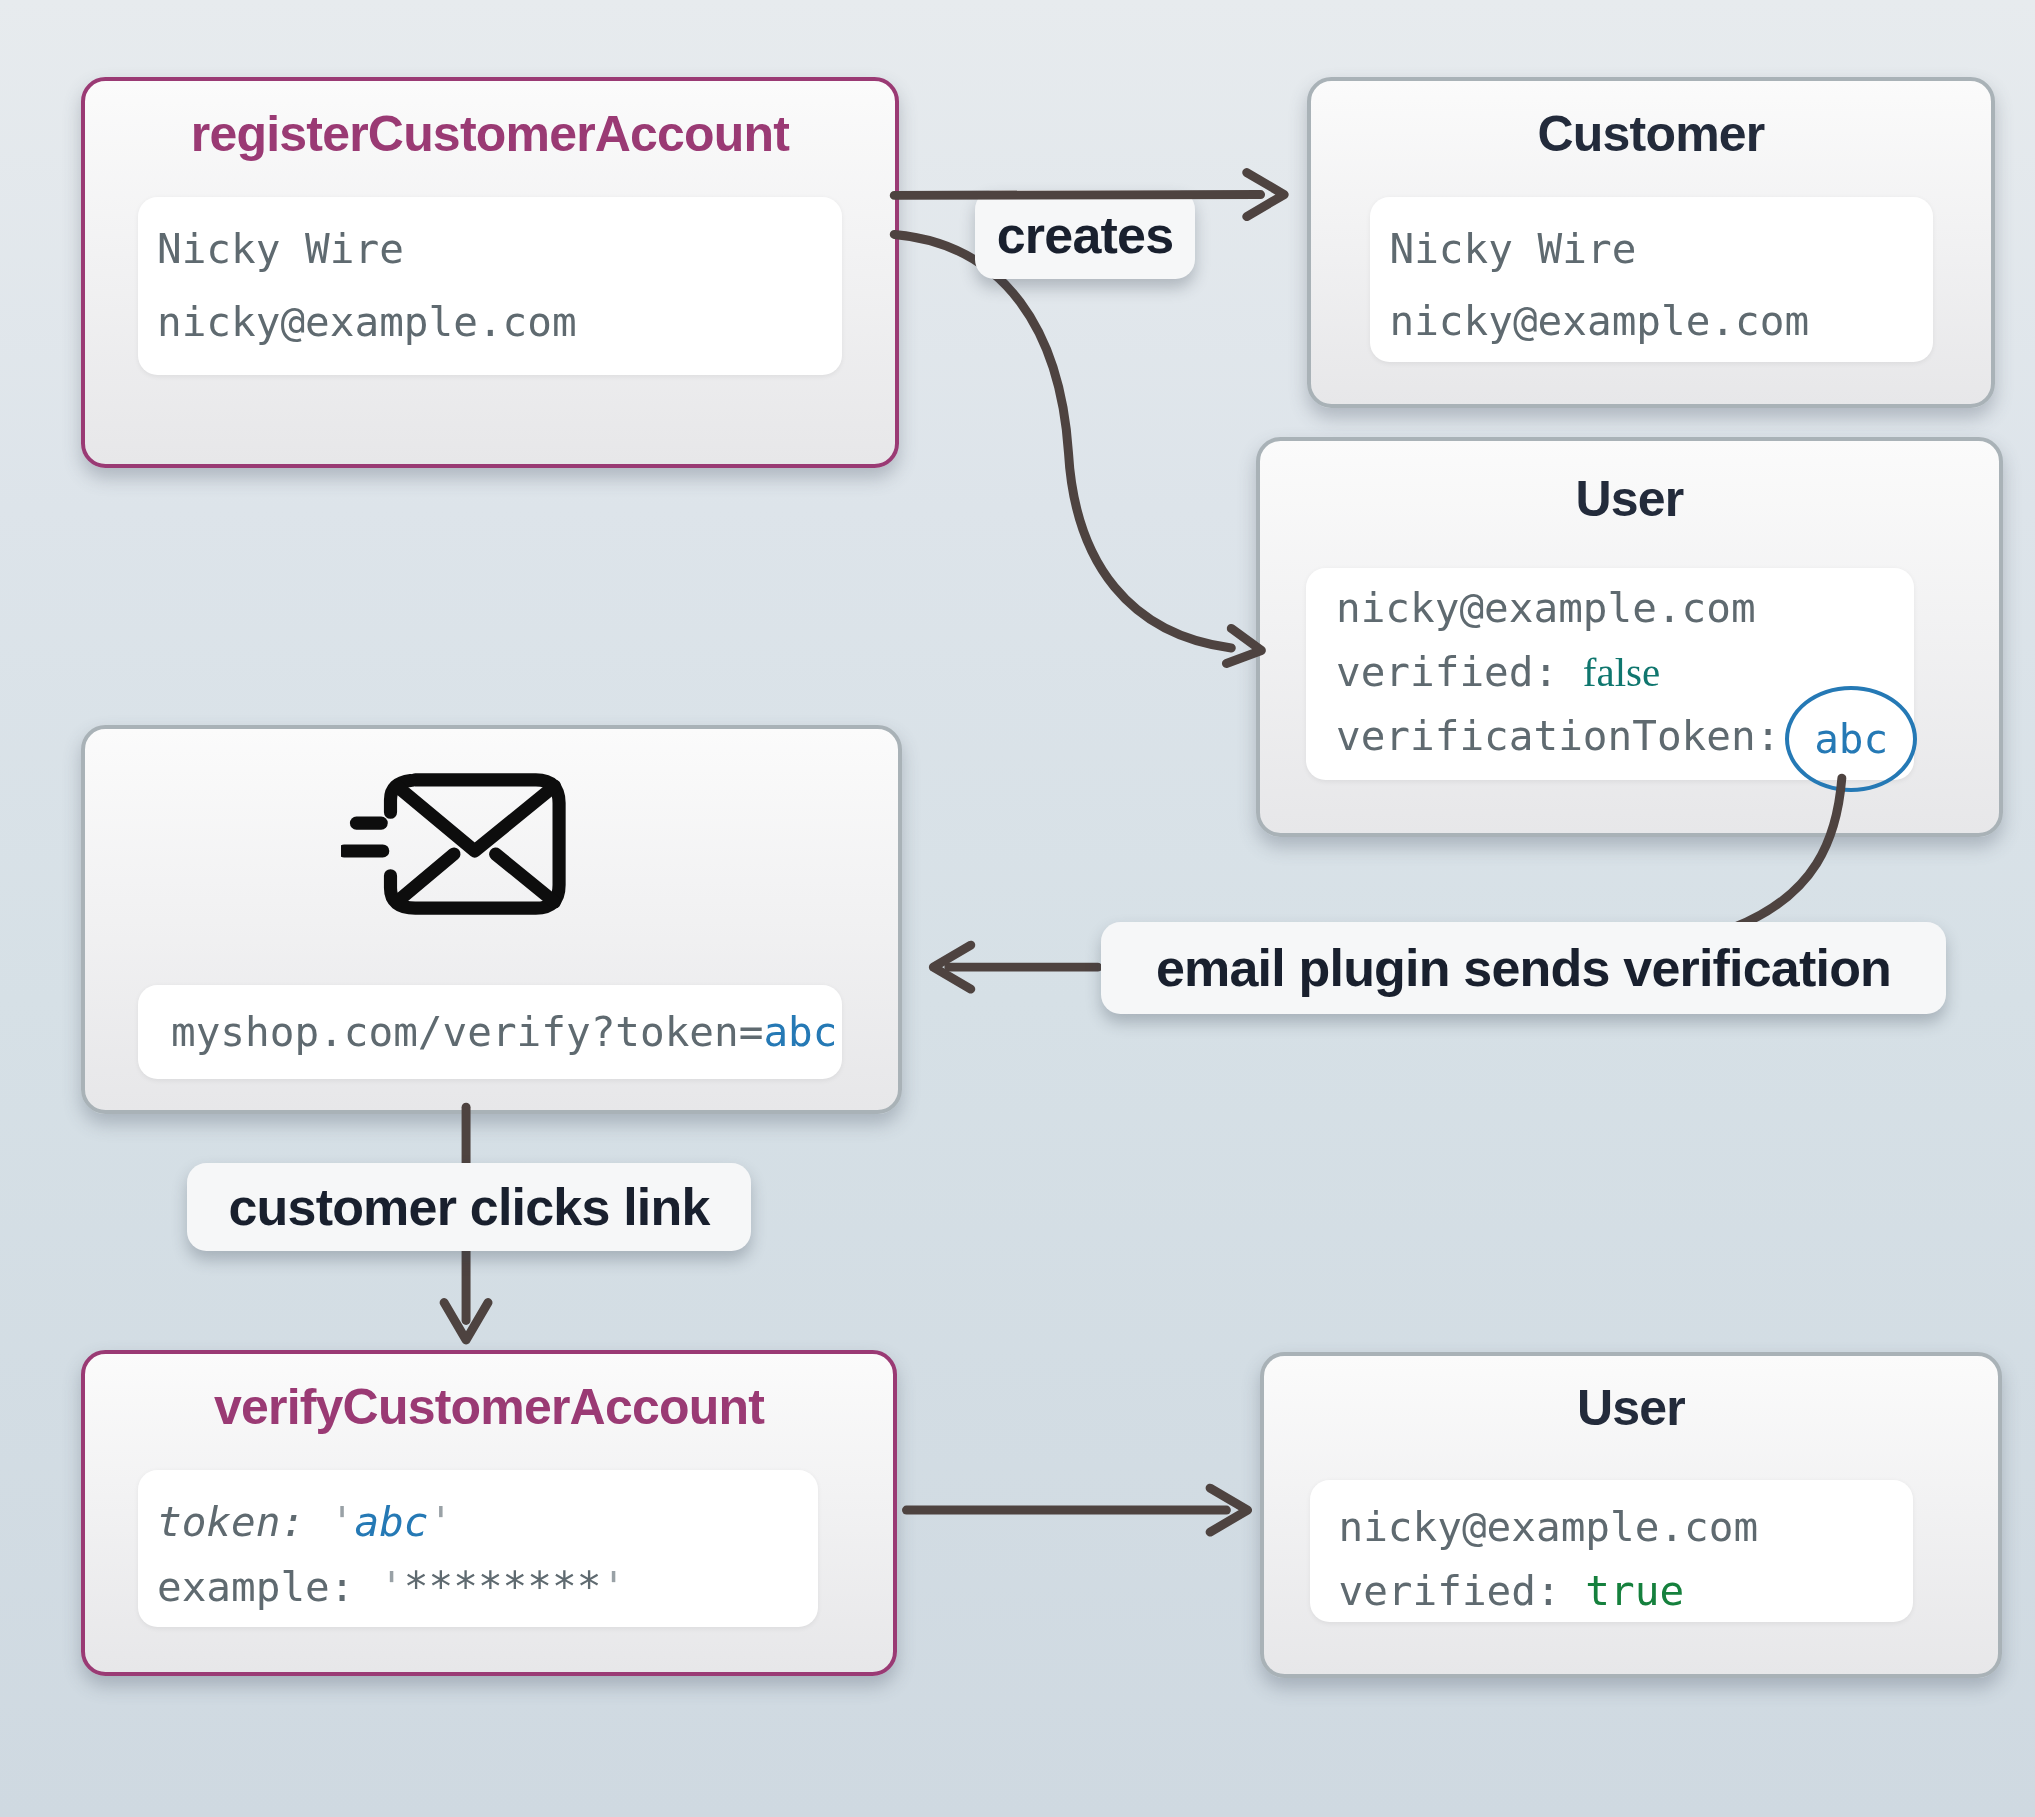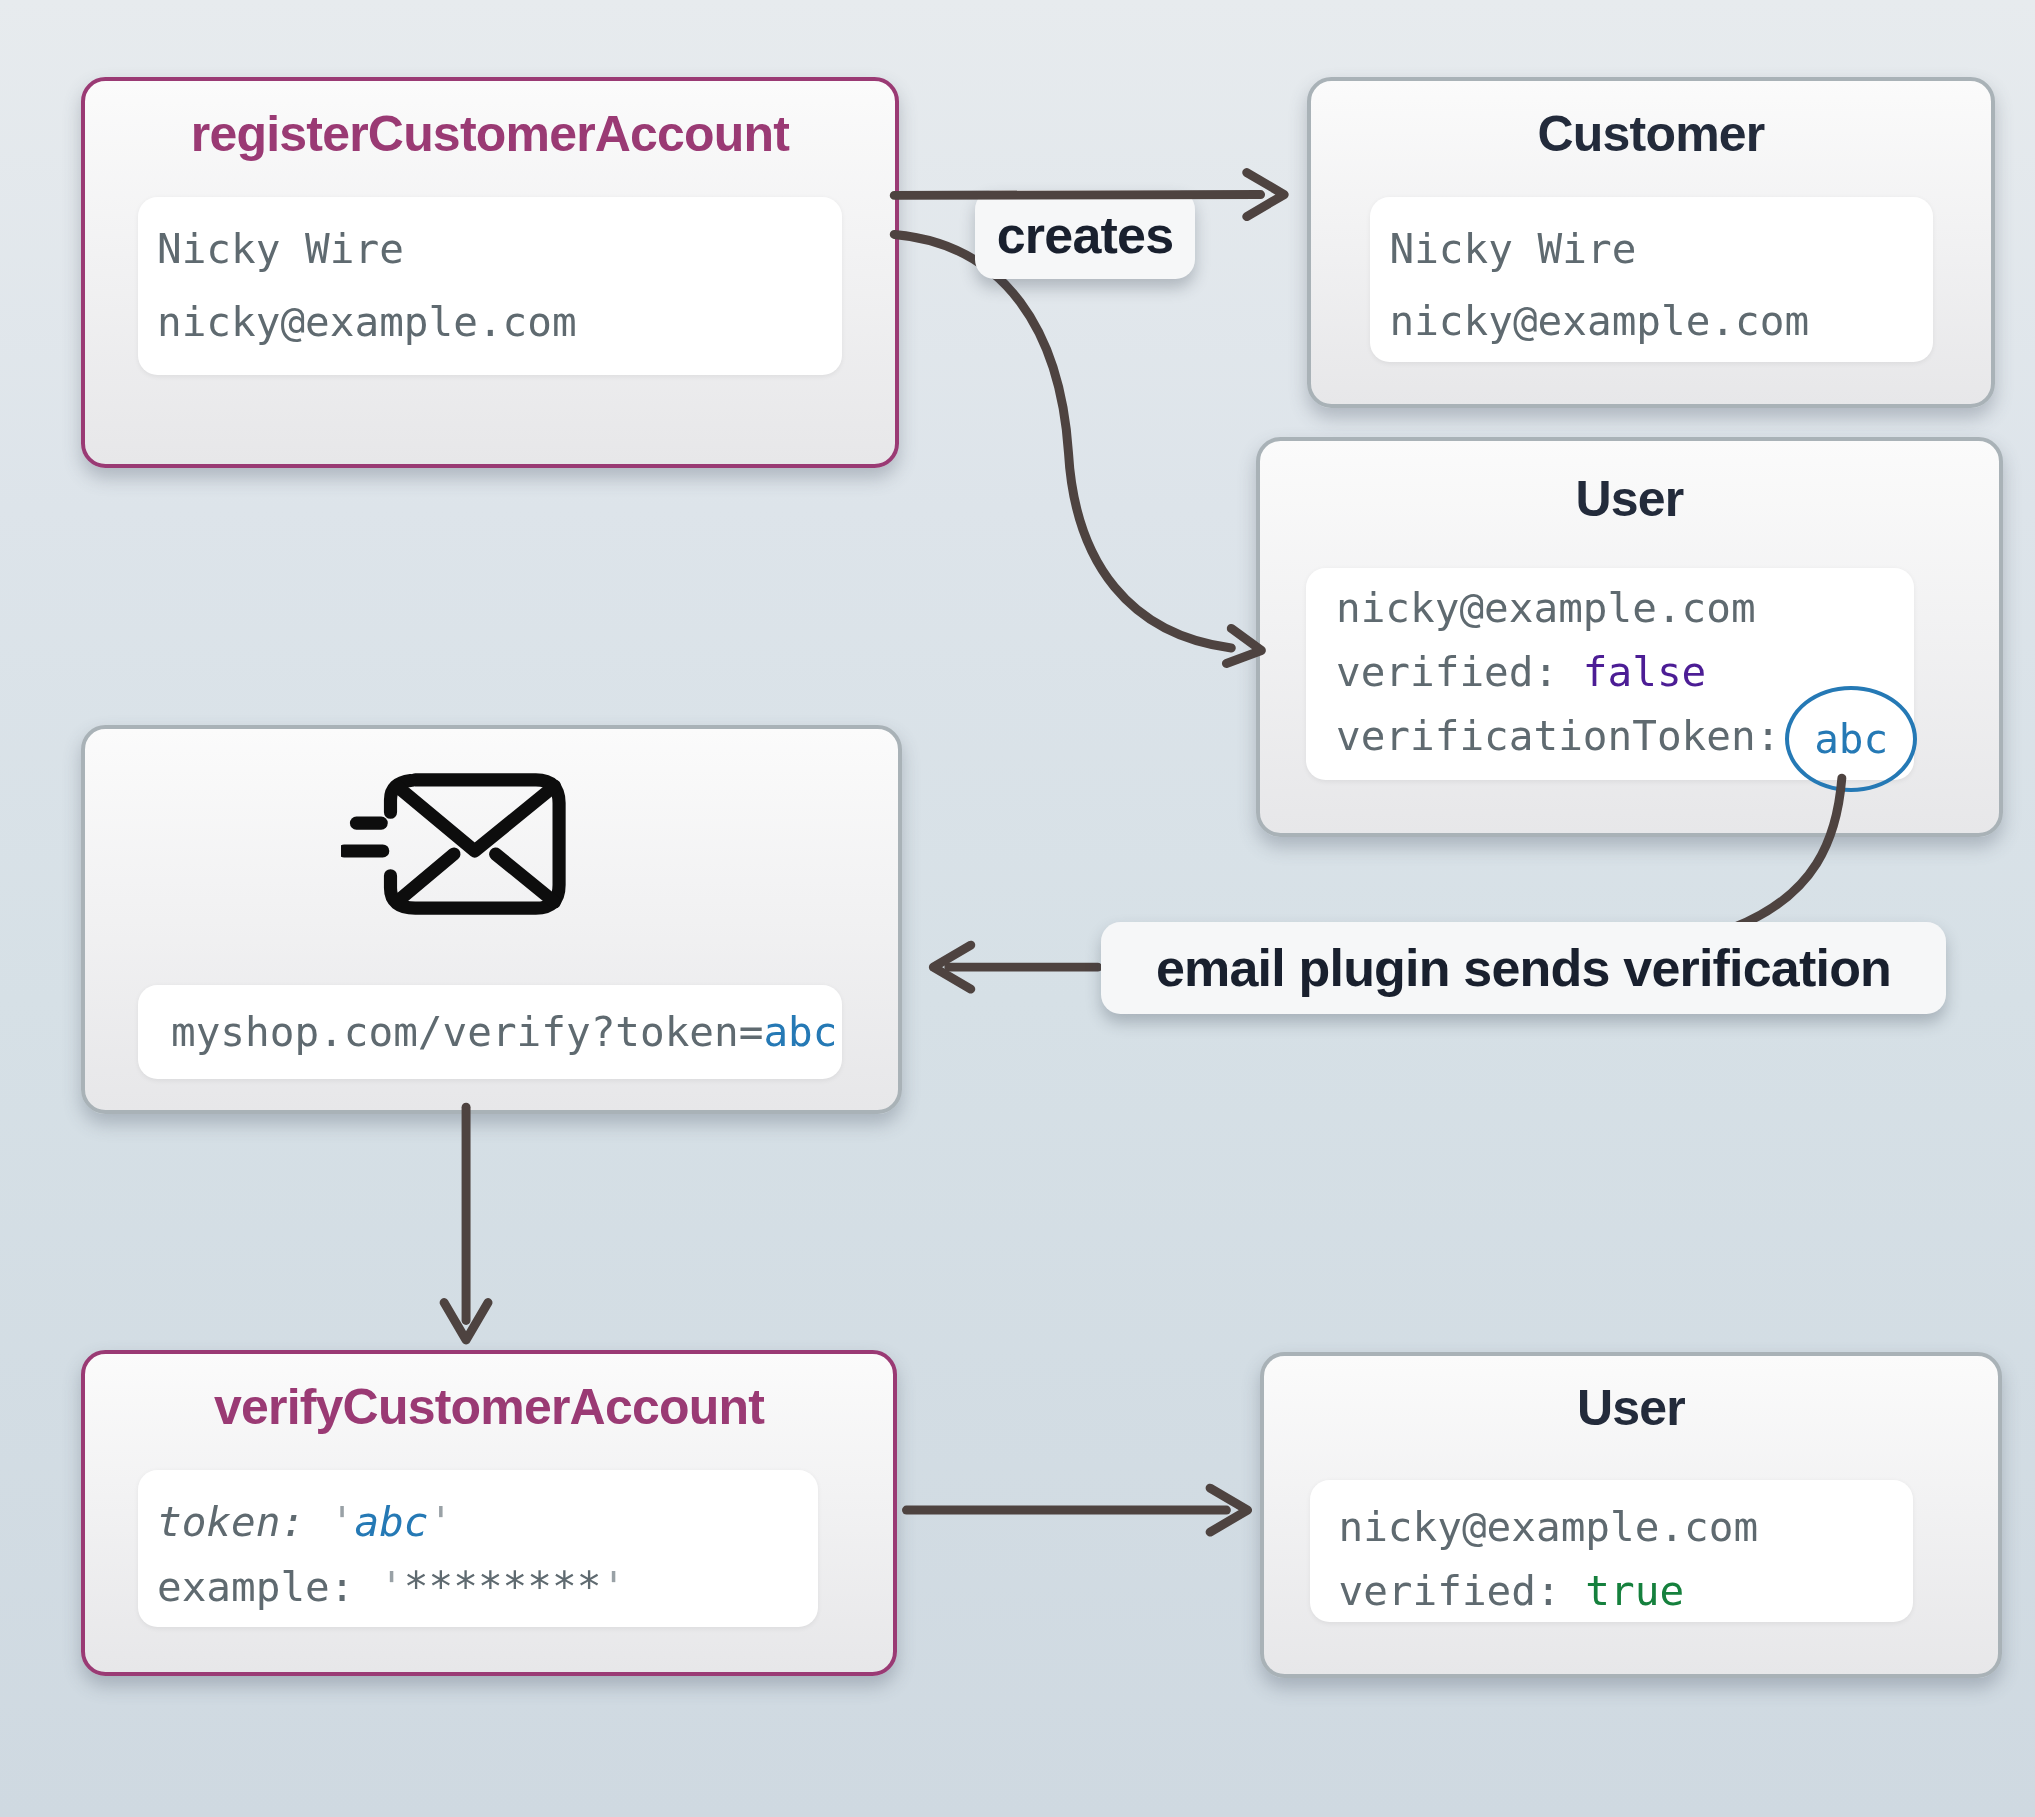--- a/index.html
+++ b/index.html
@@ -28,21 +28,21 @@
   .card-inner{
     position:absolute;
     background:#ffffff;border-radius:19.5px;
     box-shadow:0 1.6px 4.9px rgba(0,0,0,0.06);
   }
   .mono-line{
     display:block;white-space:pre;
     font-family:"DejaVu Sans Mono", monospace;
     font-size:41px;color:#5f6a70;
   }
-  .c-red{color:#4c1d95;}
+  .c-red{color:#0f766e;font-family:Liberation Serif, serif;}
   .c-green{color:#15803d;}
   .c-blue{color:#2579b5;}
   .c-quote{color:#99a1a6;}
   .token-circle{
     display:inline-flex;align-items:center;justify-content:center;
     vertical-align:middle;
     width:124px;height:98px;
     border:4.1px solid #2579b5;border-radius:50%;
     margin:-36px -28px -36px 4.9px;
   }
@@ -135,20 +135,21 @@
       <path d="M 572 1360 L 572 1622"></path>
       <polyline points="545,1600 572,1646 599,1600"></polyline>
 
       <path d="M 1113 1855 L 1506 1855"></path>
       <polyline points="1486,1828 1532,1855 1486,1882"></polyline>
     </g>
   </svg>
 
   <div class="pill" style="left:975px;top:190px;width:220px;height:89px;">creates</div>
   <div class="pill" style="left:1101px;top:922px;width:845px;height:92px;">email plugin sends verification</div>
+  <div class="pill" style="left:187px;top:1163px;width:564px;height:88px;">customer clicks link</div>
 
   <svg class="arrow-layer" width="2036" height="1817" viewBox="0 0 2500 2232">
     <g fill="none" stroke="#4e4340" stroke-width="11" stroke-linecap="round" stroke-linejoin="round">
 
       <path d="M 1098 240 L 1548 239"></path>
       <polyline points="1531,212 1577,239 1531,266"></polyline>
     </g>
   </svg>
 
 </div>

